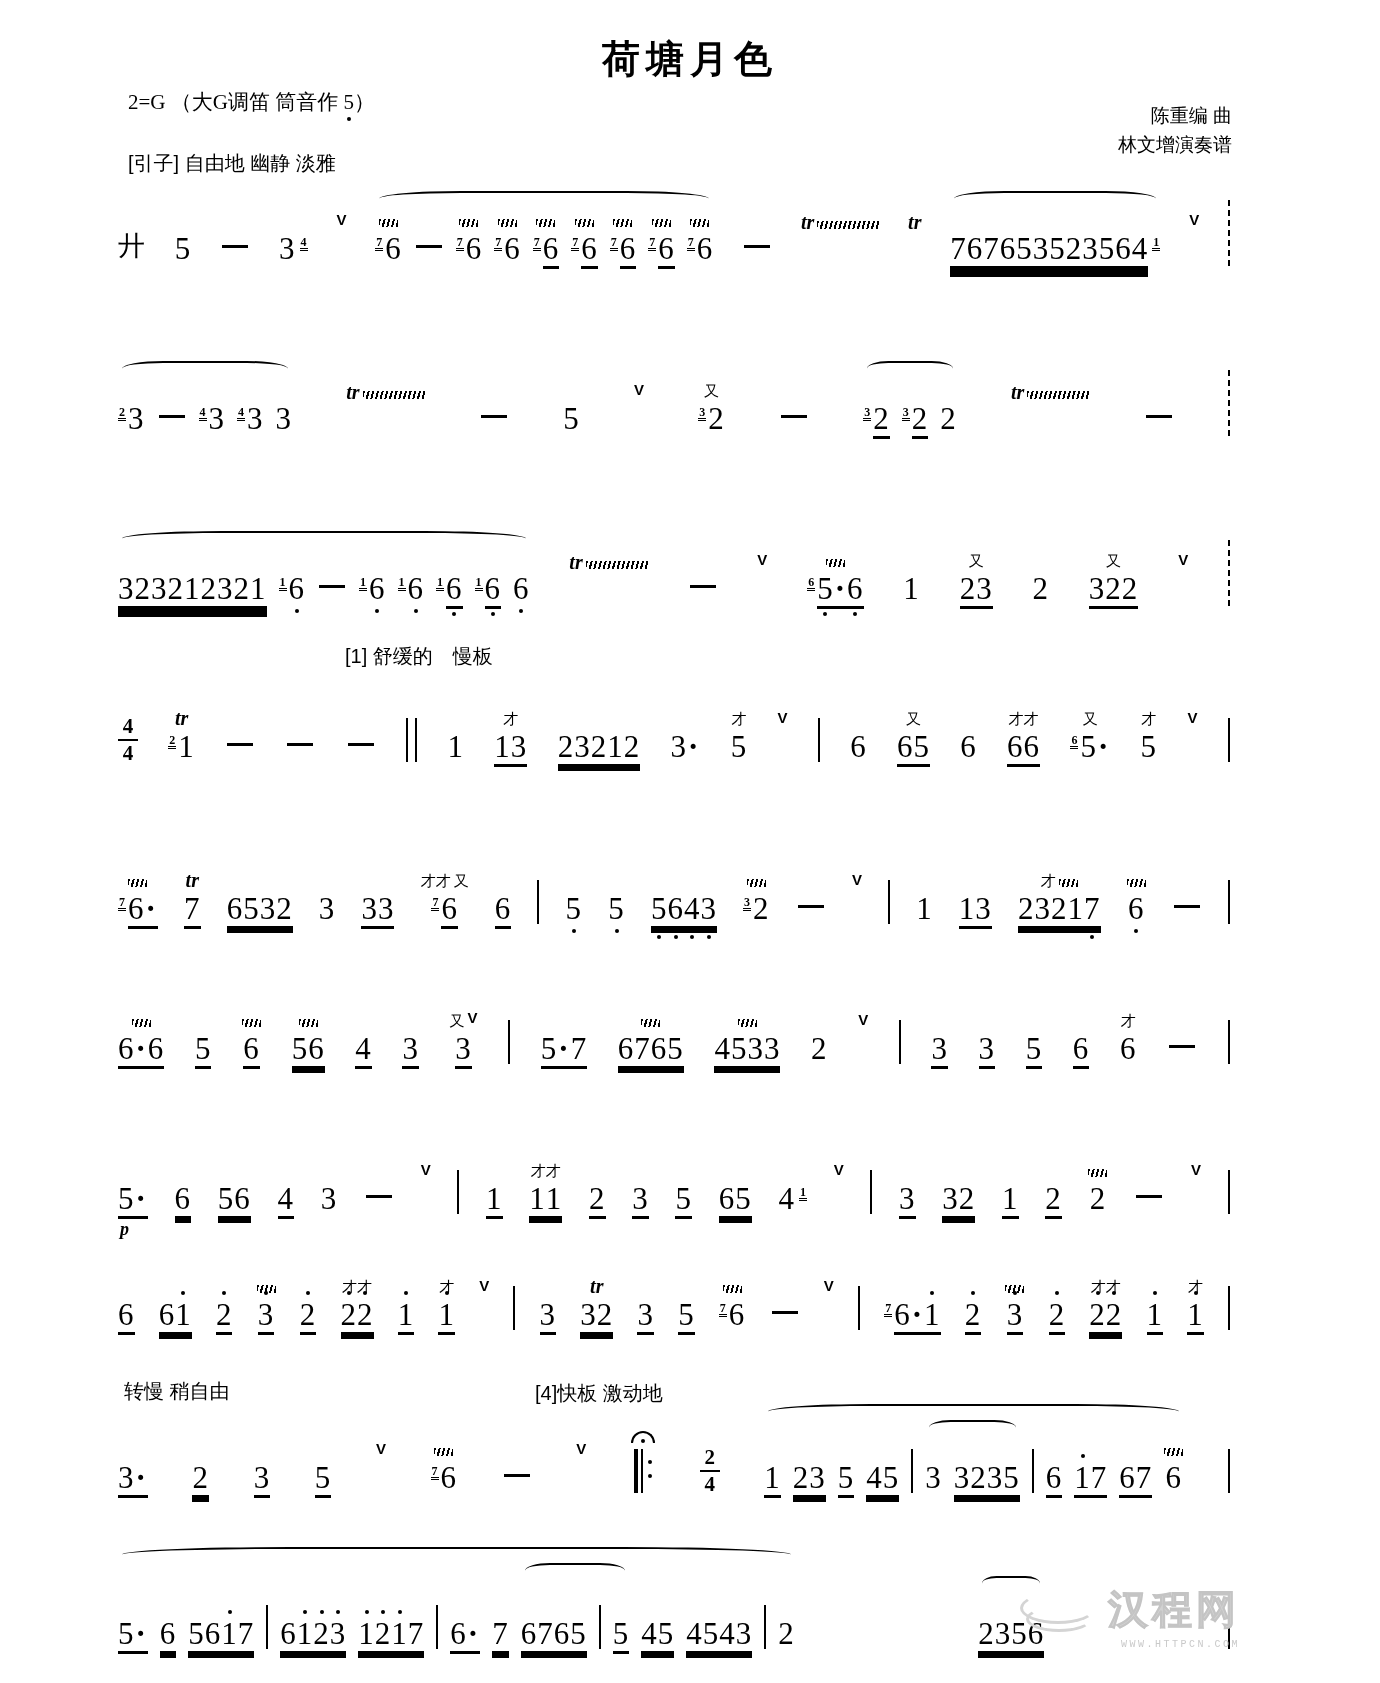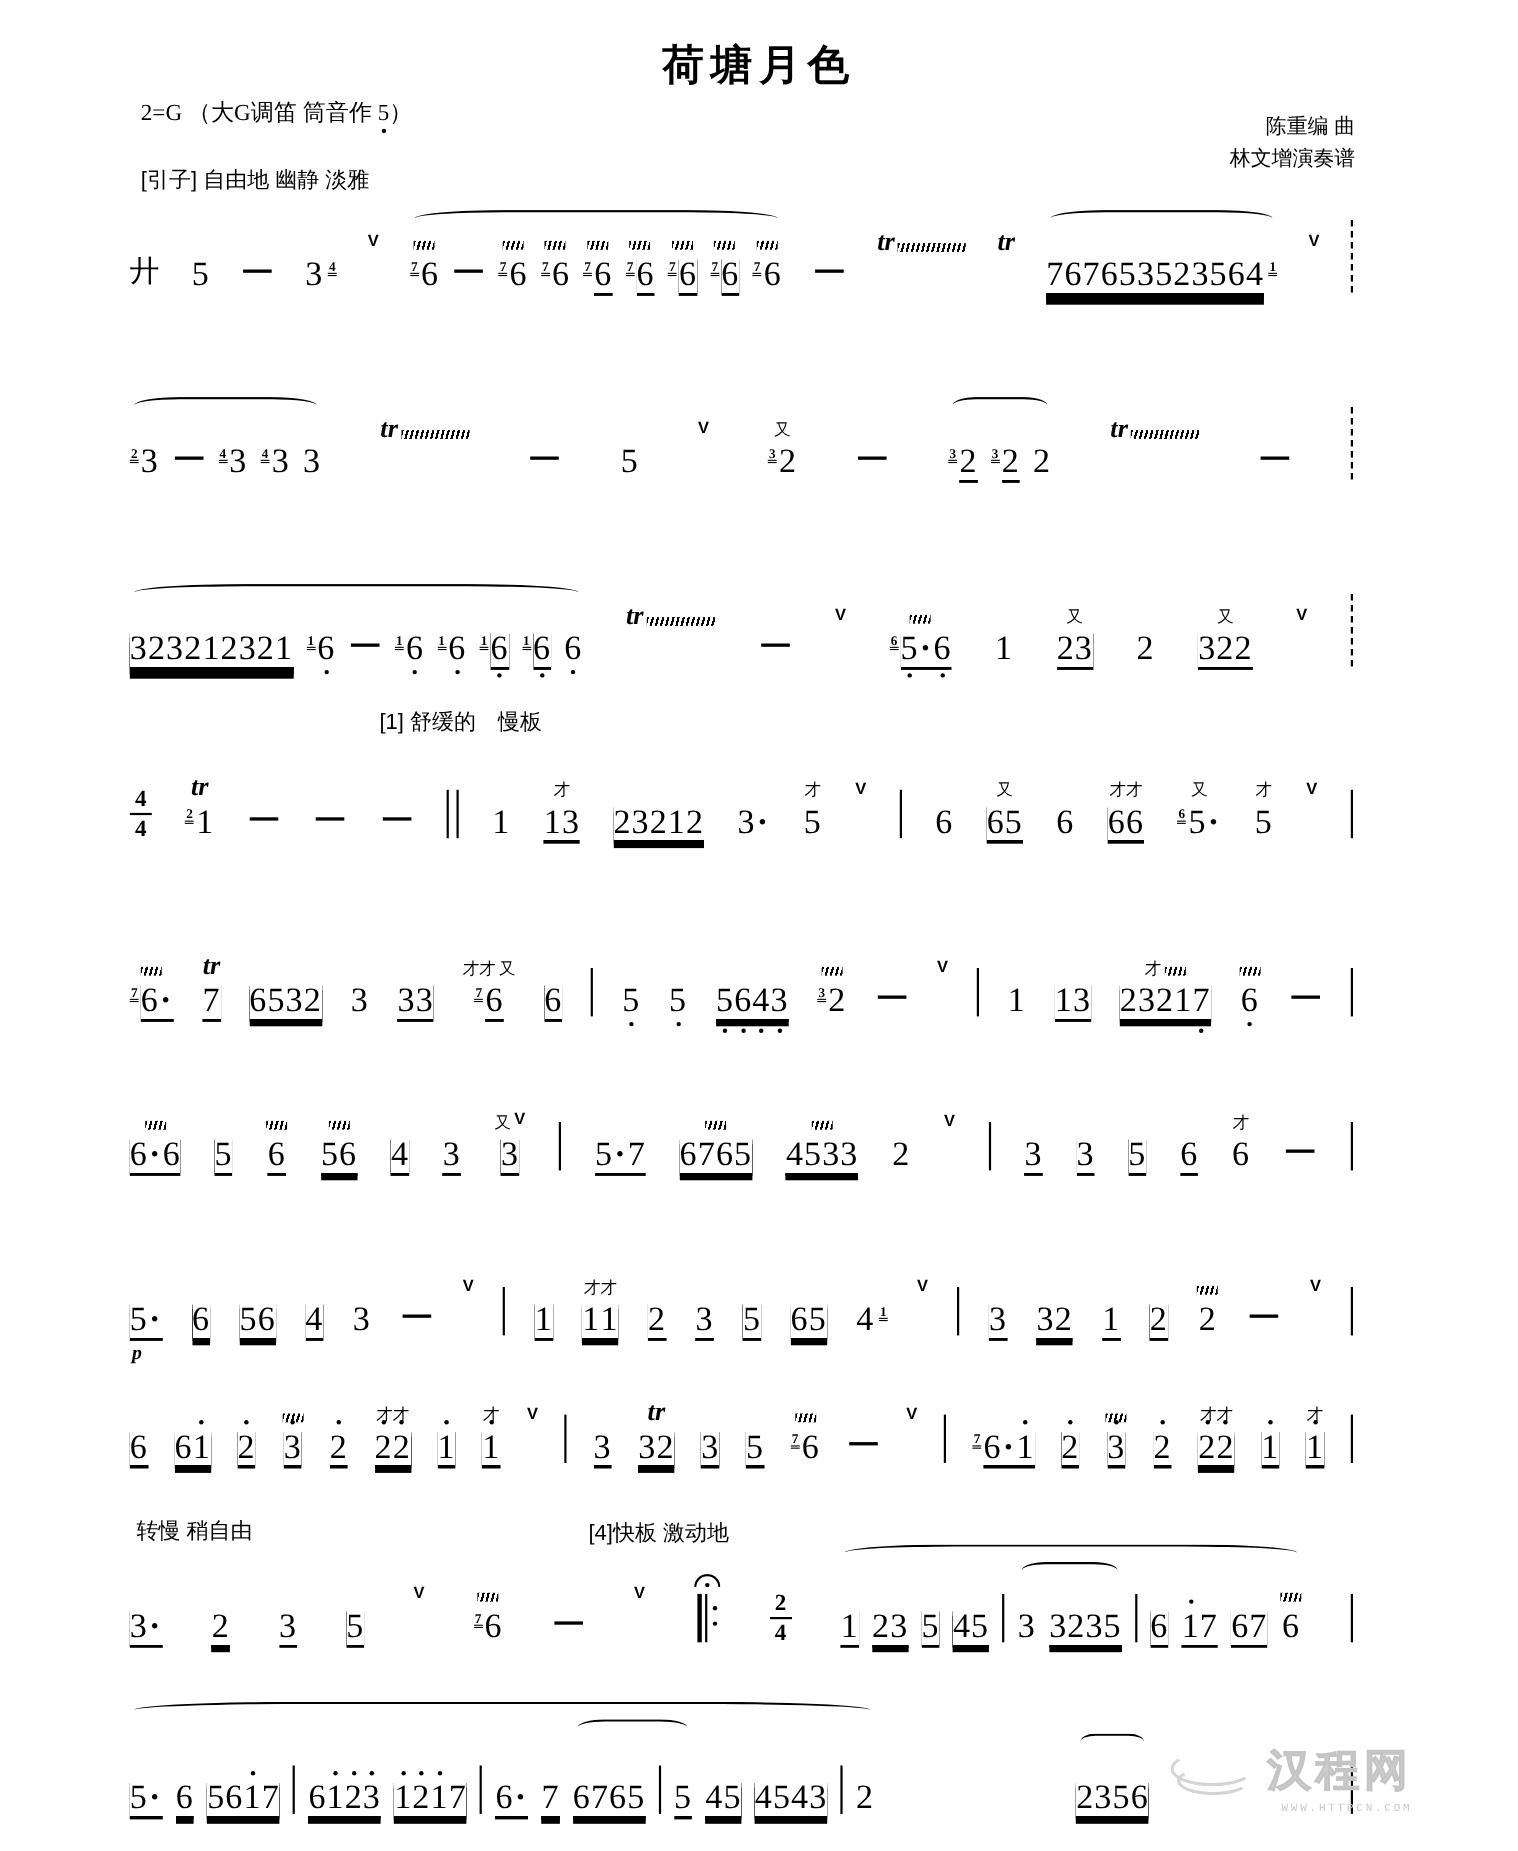--- a/index.html
+++ b/index.html
@@ -52,21 +52,21 @@
   .c.dash{width:26px;height:3px;background:#000;margin:0 2px 11px 2px;}
   .c.ndot{font-weight:bold;margin:0 1px;}
 
   .gr{display:inline-block;font-size:12px;line-height:1;border-bottom:3px double #000;
     transform:translateY(-15px);margin-right:2px;font-weight:bold;padding:0 1px;}
   .gr.post{margin:0 0 0 4px;}
 
   .mord{display:inline-block;width:19px;height:8px;margin-bottom:4px;
     background:repeating-linear-gradient(105deg,#000 0 2px,transparent 2px 4.5px);}
   .mord.long{width:62px;}
-  .trm{font-style:italic;font-weight:bold;font-size:24px;line-height:1;margin-bottom:1px;}
+  .trm{font-style:italic;font-weight:bold;font-size:20px;line-height:1;margin-bottom:1px;}
   .vmark{font-family:"Liberation Sans",sans-serif;font-size:15px;font-weight:bold;line-height:1;margin-bottom:6px;}
   .cjko{font-size:15px;line-height:1;margin-bottom:3px;font-family:"Liberation Sans",sans-serif;}
   .fer{display:inline-block;width:20px;height:10px;border:2px solid #000;border-bottom:none;
     border-radius:20px 20px 0 0;position:relative;margin-bottom:4px;}
   .fer::after{content:"";position:absolute;left:50%;transform:translateX(-50%);bottom:0;
     width:4px;height:4px;border-radius:50%;background:#000;}
 
   .b1{width:2px;height:44px;background:#000;margin-bottom:2px;}
   .bdash{width:0;height:66px;border-left:2px dashed #000;margin-bottom:0;}
   .bdbl{width:7px;height:44px;border-left:2px solid #000;border-right:2px solid #000;margin-bottom:2px;}
@@ -75,21 +75,21 @@
   .brep::after{content:"";position:absolute;left:10px;top:11px;width:4px;height:4px;border-radius:50%;
     background:#000;box-shadow:0 14px 0 #000;}
 
   .time{display:flex;flex-direction:column;align-items:center;font-size:21px;font-weight:bold;line-height:1;}
   .time .fl{width:20px;height:2px;background:#000;margin:2px 0;}
 
   .sym{font-size:27px;line-height:1;padding-bottom:4px;}
   .dyn{position:absolute;bottom:-24px;left:2px;font-style:italic;font-weight:bold;font-size:18px;}
 
   .watermark{position:absolute;top:1582px;left:1108px;color:#cccccc;
-    font-family:"Liberation Sans",sans-serif;margin-left:44px;}
+    font-family:"Liberation Sans",sans-serif;}
   .watermark .wm-cjk{font-size:40px;font-weight:bold;letter-spacing:4px;color:#d2d2d2;
     -webkit-text-stroke:1px #c4c4c4;}
   .watermark .wm-url{font-size:10px;letter-spacing:2.5px;color:#c9c9c9;text-align:right;margin-top:2px;font-family:Liberation Mono, monospace;}
   .wm-wave{position:absolute;left:-88px;top:10px;width:80px;height:44px;}
   .wm-wave i{position:absolute;display:block;width:70px;height:26px;border:3px solid #d4d4d4;
     border-radius:50%;border-top-color:transparent;border-right-color:transparent;}
   .wm-wave i:nth-child(2){top:14px;left:6px;width:60px;height:20px;}
 </style>
 </head>
 <body>

